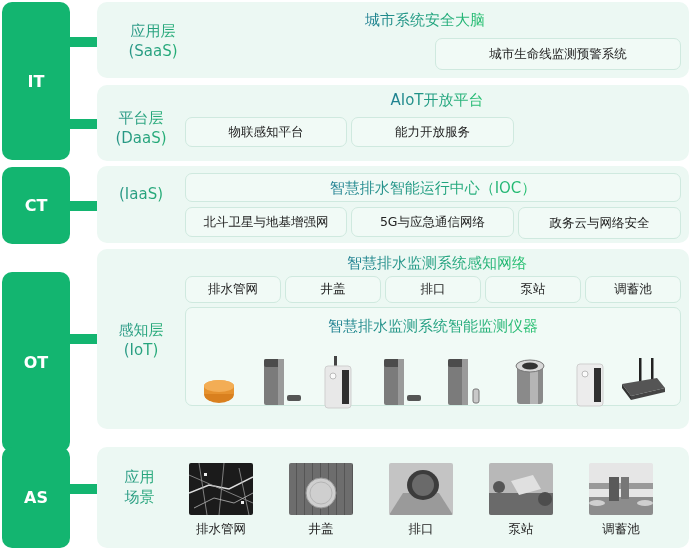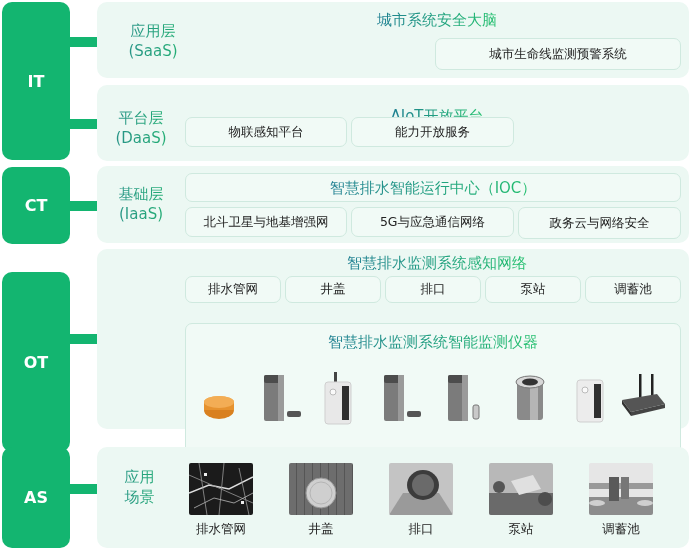--- a/index.html
+++ b/index.html
@@ -27,48 +27,47 @@
     <span>IT</span>
   </div>
 <div class="conn" style="top:37px;"></div>
 <div class="conn" style="top:119px;"></div>
 
 <div class="panel" style="top:2px;height:76px;">
   <div class="lbl" style="top:19px;margin-left:12px;">
     <div>应用层</div>
     <div>(SaaS)</div>
   </div>
-  <div class="title" style="left:88px;width:504px;top:8px;"><span>城市系统安全大脑</span></div>
+  <div class="title" style="left:76px;width:504px;top:8px;"><span>城市系统安全大脑</span></div>
   <div class="box" style="left:338px;top:36px;width:246px;height:32px;">
       <span>城市生命线监测预警系统</span>
     </div>
 </div>
 
 <div class="panel" style="top:85px;height:76px;">
   <div class="lbl" style="top:23px;">
     <div>平台层</div>
     <div>(DaaS)</div>
   </div>
-  <div class="title" style="left:88px;width:504px;top:21px;"><span>AIoT开放平台</span></div>
+  <div class="title" style="left:88px;width:504px;top:5px;"><span>AIoT开放平台</span></div>
   <div class="box" style="left:88px;top:32px;width:162px;height:30px;">
       <span>物联感知平台</span>
     </div>
   <div class="box" style="left:254px;top:32px;width:163px;height:30px;">
       <span>能力开放服务</span>
     </div>
 </div>
 
 <div class="tag" style="top:167px;height:77px;">
     <span>CT</span>
   </div>
 <div class="conn" style="top:201px;"></div>
 
 <div class="panel" style="top:166px;height:77px;">
   <div class="lbl" style="top:18px;">
-    <div>基础层</div>
     <div>(IaaS)</div>
   </div>
   <div class="box" style="left:88px;top:7px;width:496px;height:29px;font-size:15px;">
       <span class="title" style="position:static;"><span>智慧排水智能运行中心（IOC）</span></span>
     </div>
   <div class="box" style="left:88px;top:41px;width:162px;height:30px;">
       <span>北斗卫星与地基增强网</span>
     </div>
   <div class="box" style="left:254px;top:41px;width:163px;height:30px;">
       <span>5G与应急通信网络</span>
@@ -77,38 +76,42 @@
       <span>政务云与网络安全</span>
     </div>
 </div>
 
 <div class="tag" style="top:256px;height:180px;margin-top:16px;">
     <span>OT</span>
   </div>
 <div class="conn" style="top:334px;"></div>
 
 <div class="panel" style="top:249px;height:180px;">
+  <div class="lbl" style="top:71px;">
+    <div>感知层</div>
+    <div>(IoT)</div>
+  </div>
   <div class="title" style="left:88px;width:504px;top:4px;"><span>智慧排水监测系统感知网络</span></div>
   <div class="box" style="left:88px;top:27px;width:96px;height:27px;">
       <span>排水管网</span>
     </div>
   <div class="box" style="left:188px;top:27px;width:96px;height:27px;">
       <span>井盖</span>
     </div>
   <div class="box" style="left:288px;top:27px;width:96px;height:27px;">
       <span>排口</span>
     </div>
   <div class="box" style="left:388px;top:27px;width:96px;height:27px;">
       <span>泵站</span>
     </div>
   <div class="box" style="left:488px;top:27px;width:96px;height:27px;">
       <span>调蓄池</span>
     </div>
 
-  <div class="box" style="left:88px;top:74px;width:496px;height:132px;align-items:flex-start;">
+  <div class="box" style="left:88px;top:58px;width:496px;height:99px;align-items:flex-start;">
     <div class="title" style="position:absolute;left:0;width:100%;top:8px;"><span>智慧排水监测系统智能监测仪器</span></div>
 
     <svg class="dev" style="left:16px;top:68px;" width="34" height="28">
       <ellipse cx="17" cy="18" rx="15" ry="9" fill="#d9801f"></ellipse>
       <ellipse cx="17" cy="10" rx="15" ry="6" fill="#f0a548"></ellipse>
       <rect x="2" y="10" width="30" height="8" fill="#e6922f"></rect>
       <ellipse cx="17" cy="10" rx="15" ry="6" fill="#f3ad55"></ellipse>
     </svg>
     <svg class="dev" style="left:75px;top:49px;" width="42" height="52">
       <rect x="3" y="2" width="20" height="46" rx="2" fill="#7b7b7b"></rect>

